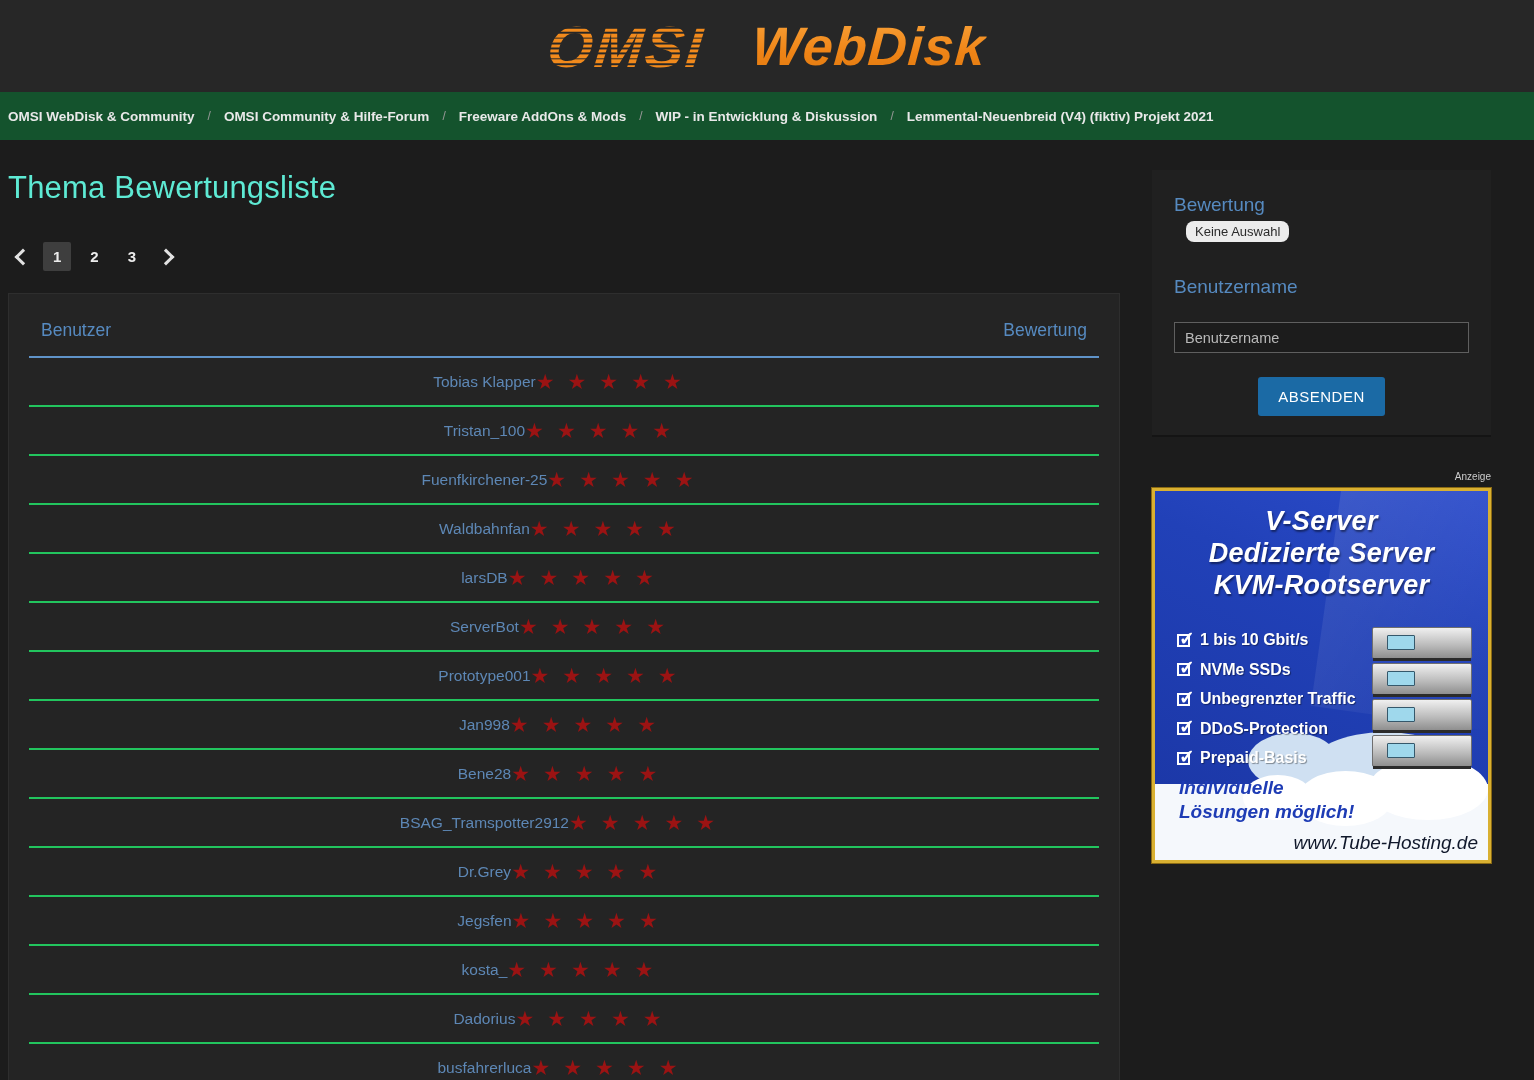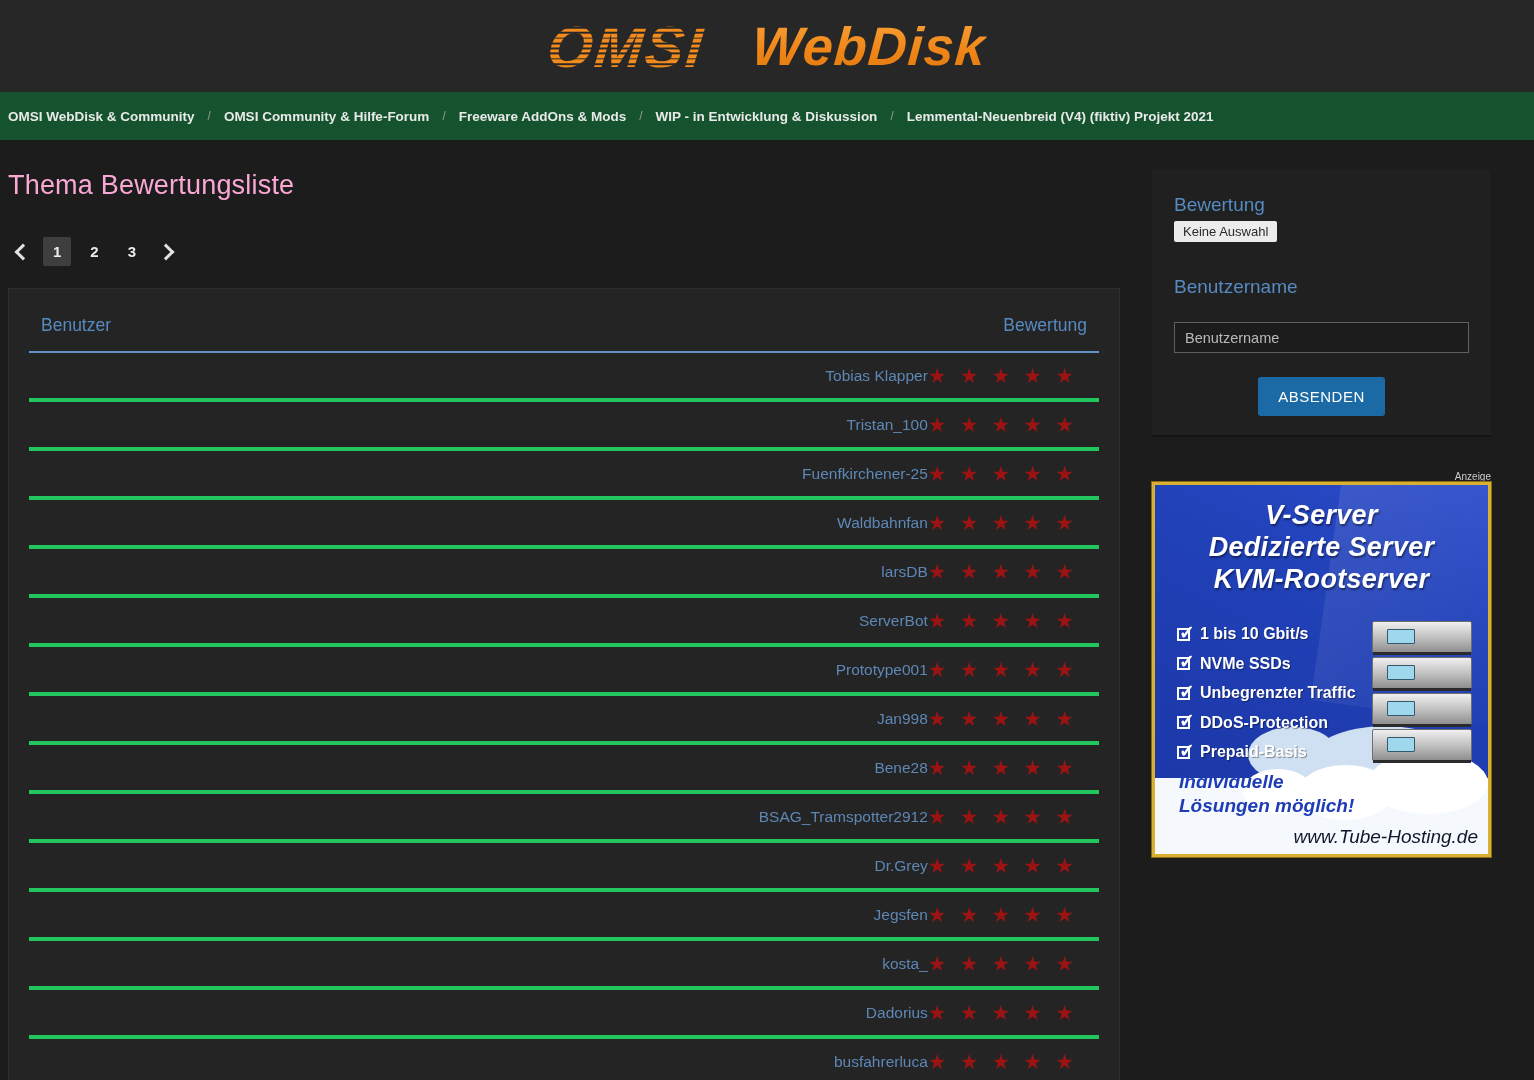--- a/index.html
+++ b/index.html
@@ -22,60 +22,60 @@
     text-shadow:none; transform:skewX(-4deg);
   }
 
   
   .breadcrumb-bar { height:48px; background:#14532d; display:flex; align-items:center; padding:0 8px; }
   .crumb { color:#e9e9e9; font-size:13.5px; font-weight:bold; cursor:pointer; white-space:nowrap; }
   .crumb-sep { color:#9a9a9a; font-size:12px; margin:0 13px; }
 
   
   .main { position:absolute; left:8px; top:140px; width:1112px; }
-  .page-title { color:#f9a8d4; font-size:27px; font-weight:400; margin:30px 0 0 0; letter-spacing:0.2px; }
+  .page-title { color:#5eead4; font-size:31px; font-weight:400; margin:30px 0 0 0; letter-spacing:0.2px; }
 
   .pagination { display:flex; align-items:center; margin-top:36px; gap:9px; }
   .chev { width:26px; height:26px; position:relative; cursor:pointer; }
   .chev::before { content:""; position:absolute; top:7px; left:9px; width:9px; height:9px;
     border-left:3.5px solid #e2e2e2; border-bottom:3.5px solid #e2e2e2; }
   .chev-left::before { transform:rotate(45deg); }
   .chev-right::before { transform:rotate(225deg); left:5px; }
   .page-num { color:#ececec; font-size:15px; font-weight:bold; padding:6px 10px; cursor:pointer; }
   .page-num.active { background:#3e3e3e; border-radius:2px; }
 
   
   .card { margin-top:22px; background:#242424; border:1px solid #2e2e2e; padding:26px 20px 40px 20px; height:900px; }
   .thead { display:flex; justify-content:space-between; padding:0 12px 15px 12px;
            border-bottom:2px solid #5f93c8; }
   .th { color:#568ac0; font-size:17.5px; cursor:pointer; }
-  .trow { display:flex; justify-content:flex-end; align-items:center; height:49px;
-          padding:0 12px; border-bottom:4px solid #22c55e; }
+  .trow { display:flex; justify-content:center; align-items:center; height:49px;
+          padding:0 12px; border-bottom:2px solid #22c55e; }
   .user-link { color:#5d87b5; font-size:15.5px; cursor:pointer; }
   .stars { color:#9b1313; font-size:21px; letter-spacing:13px; line-height:1; }
 
   
   .right-col { position:absolute; left:1152px; top:170px; width:339px; }
   .panel { background:#202020; border-bottom:2px solid #141414; padding:24px 22px 28px 22px; height:267px; }
   .panel-h { color:#568ac0; font-size:19px; }
   .badge { display:inline-block; background:#ececec; color:#2b2b2b; font-size:13px;
-           padding:3px 9px; border-radius:2px; margin-top:5px; }
+           padding:3px 9px; border-radius:8px; margin-top:5px;margin-left:12px; }
   .panel-h2 { margin-top:34px; }
   .text-input { width:295px; height:31px; margin-top:24px; background:#1c1c1c; border:1px solid #5f5f5f;
                 color:#cfcfcf; font-size:14.5px; padding:0 10px; font-family:"Liberation Sans",sans-serif; }
   .text-input::placeholder { color:#b9b9b9; opacity:1; }
   .submit-row { text-align:center; margin-top:24px; }
   .submit-btn { background:#1b6aa5; color:#fff; border:none; border-radius:3px;
                 font-size:15px; padding:11px 20px; letter-spacing:0.5px; cursor:pointer;
                 font-family:"Liberation Sans",sans-serif; }
 
   .anzeige { text-align:right; color:#cccccc; font-size:10px; margin-top:34px; }
 
   
-  .ad { width:339px; height:375px; border:3px solid #d9b031; box-shadow:0 0 0 1px #8a6a14;
+  .ad { margin-top:6px; width:339px; height:375px; border:3px solid #d9b031; box-shadow:0 0 0 1px #8a6a14;
         position:relative; overflow:hidden; background:#f5f8fc; cursor:pointer; }
   .ad-blue { position:absolute; top:0; left:0; right:0; height:293px;
              background:linear-gradient(205deg,#2c4ccb 0%,#2141b8 40%,#1c38a8 100%); }
   .ad-blue::after { content:""; position:absolute; right:-40px; top:-30px; width:200px; height:260px;
              background:linear-gradient(115deg,rgba(255,255,255,0.10),rgba(255,255,255,0)); transform:rotate(8deg); }
   .ad-headline { position:relative; text-align:center; padding-top:14px; }
   .ad-headline div { color:#fff; font-size:27px; font-weight:bold; font-style:italic; line-height:32px;
              text-shadow:1px 2px 2px rgba(0,0,0,0.45); letter-spacing:0.3px; }
   .ad-features { position:absolute; left:22px; top:140px; list-style:none; }
   .ad-features li { display:flex; align-items:center; margin-bottom:11.5px; }

